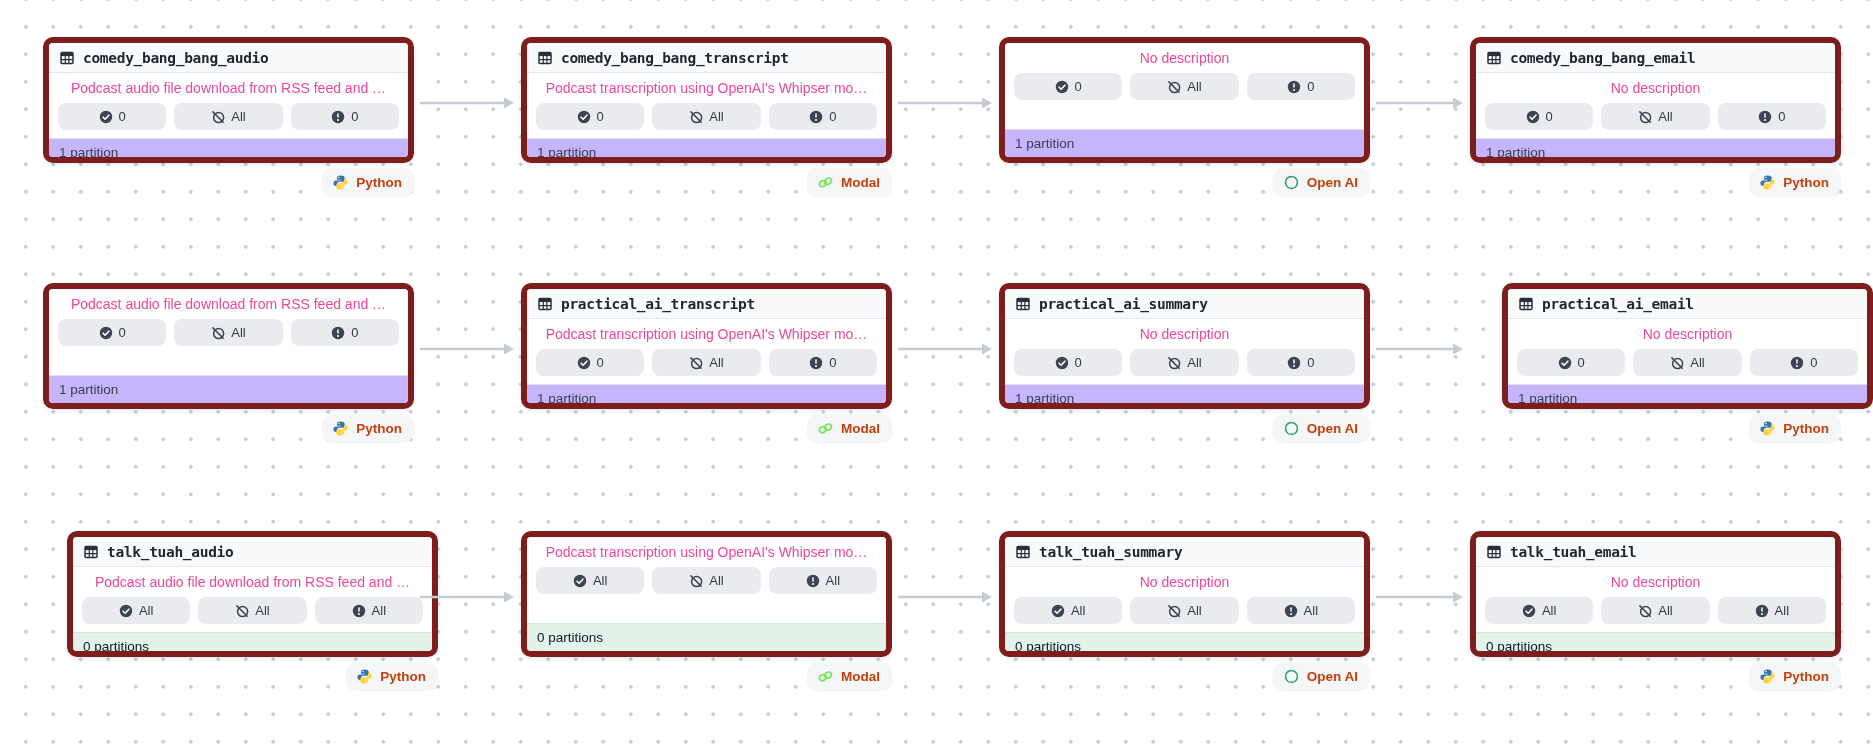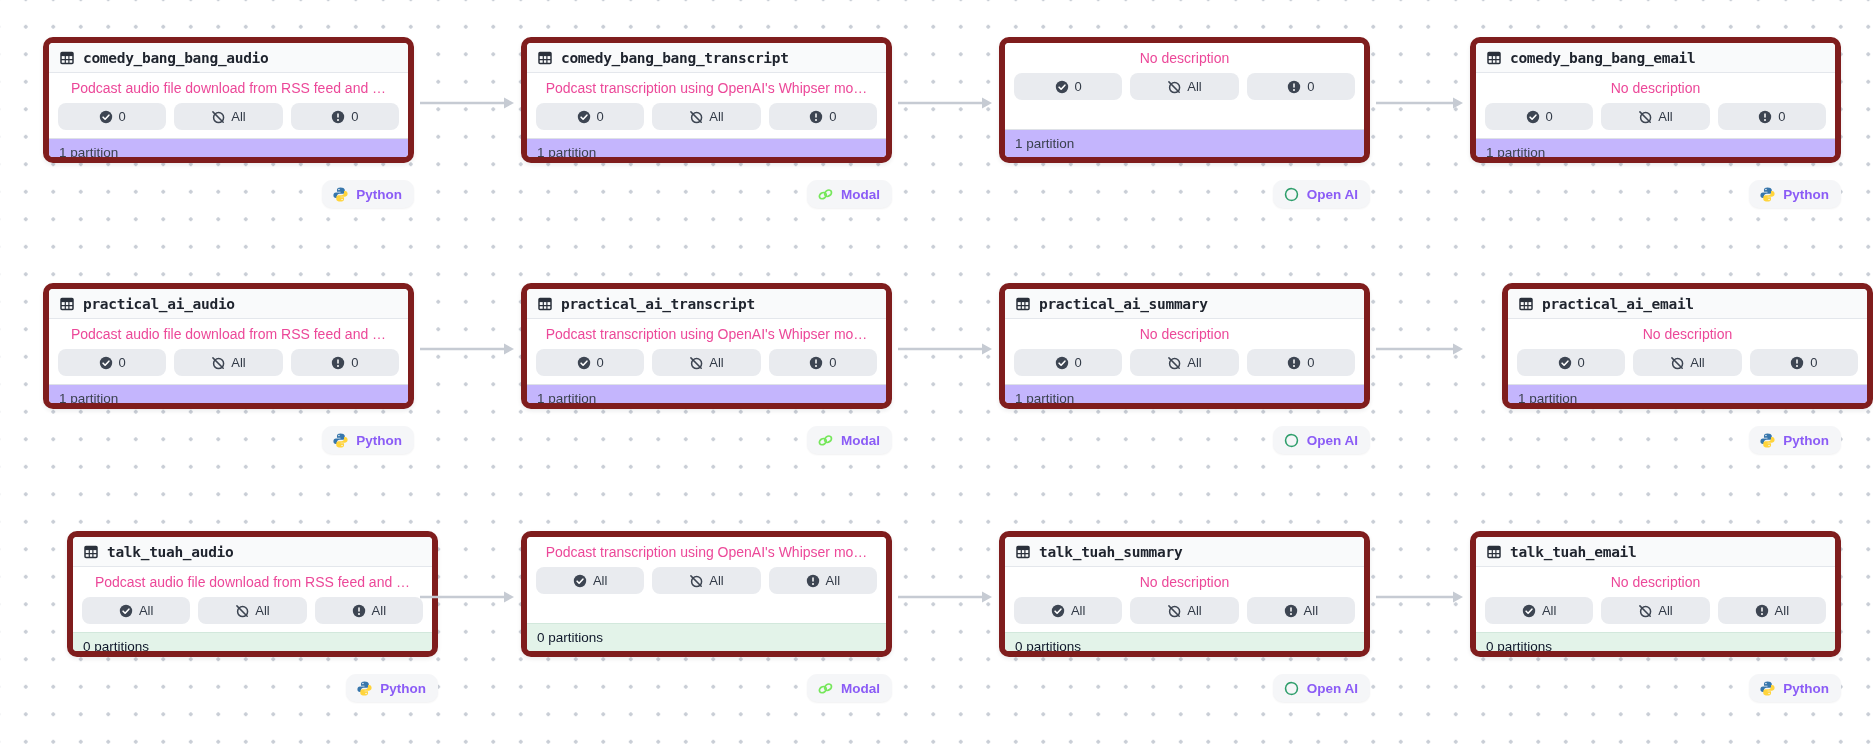--- a/index.html
+++ b/index.html
@@ -40,24 +40,24 @@
     font-size:13px; font-weight:500; color:#323A47;
   }
   .pill .p-icon { display:inline-flex; }
   .card-footer {
     flex:0 0 28px; display:flex; align-items:center; padding:0 10px;
     background:#c4b5fd; border-top:1px solid #DEE1E7;
     font-size:13.5px; color:#3A414E;
   }
   .card-footer.green { background:#E3F3E9; border-top-color:#D2E8DC; color:#0f172a; }
   .tag {
-    position:absolute; right:0; top:143px; height:28px;
+    position:absolute; right:0; top:131px; height:28px;
     display:inline-flex; align-items:center; gap:7px; padding:0 12px 0 10px;
     background:#F5F6F8; border-radius:10px; box-shadow:0 1px 2px rgba(16,24,40,0.06);
-    font-size:13.5px; font-weight:700; color:#8b5cf6; cursor:pointer; white-space:nowrap;
+    font-size:13.5px; font-weight:700; color:#c2410c; cursor:pointer; white-space:nowrap;
   }
   .tag-icon { display:none; align-items:center; }
   .arrow { position:absolute; }
 </style>
 </head>
 <body>
 
 <div class="canvas">
   <div class="cell" style="left: 43px; top: 37px;">
     <div class="card">
@@ -295,30 +295,20 @@
           <path fill="#FFD43B" d="M12 22c3.1 0 5-1.2 5-3.4V16h-5v-1h6.4c2.3 0 3.6-1.7 3.6-4s-1.3-4-3.6-4H17v2.4c0 2-1.6 3.6-3.6 3.6H9c-1.7 0-3 1.4-3 3v2.6C6 20.8 8.9 22 12 22zm2.2-1.9a1.1 1.1 0 1 1 0-2.2 1.1 1.1 0 0 1 0 2.2z"></path>
         </svg>
       </span>
 
       <span class="tag-label">Python</span>
     </div>
   </div>
 
   <div class="cell" style="left: 43px; top: 283px;">
     <div class="card">
-      <div class="card-header">
-        <span style="display:inline-flex;">
-          <svg width="16" height="16" viewBox="0 0 16 16">
-            <rect x="2" y="2.5" width="12" height="11" rx="1" fill="none" stroke="#2A303B" stroke-width="1.5"></rect>
-            <rect x="2" y="2.5" width="12" height="3.6" fill="#2A303B"></rect>
-            <path d="M2 9.7h12M6.3 6.1v7.4M9.9 6.1v7.4" stroke="#2A303B" stroke-width="1.2" fill="none"></path>
-          </svg>
-        </span>
-        <span class="asset-name">practical_ai_audio</span>
-      </div>
       <div class="card-body">
         <div class="desc">Podcast audio file download from RSS feed and …</div>
         <div class="pills">
           <div class="pill">
             <span class="p-icon">
               <svg width="14" height="14" viewBox="0 0 14 14">
                 <circle cx="7" cy="7" r="6.2" fill="#3D4552"></circle>
                 <path d="M4.1 7.2l2 2 3.8-4" stroke="#FFFFFF" stroke-width="1.6" fill="none" stroke-linecap="round" stroke-linejoin="round"></path>
               </svg>
             </span>

